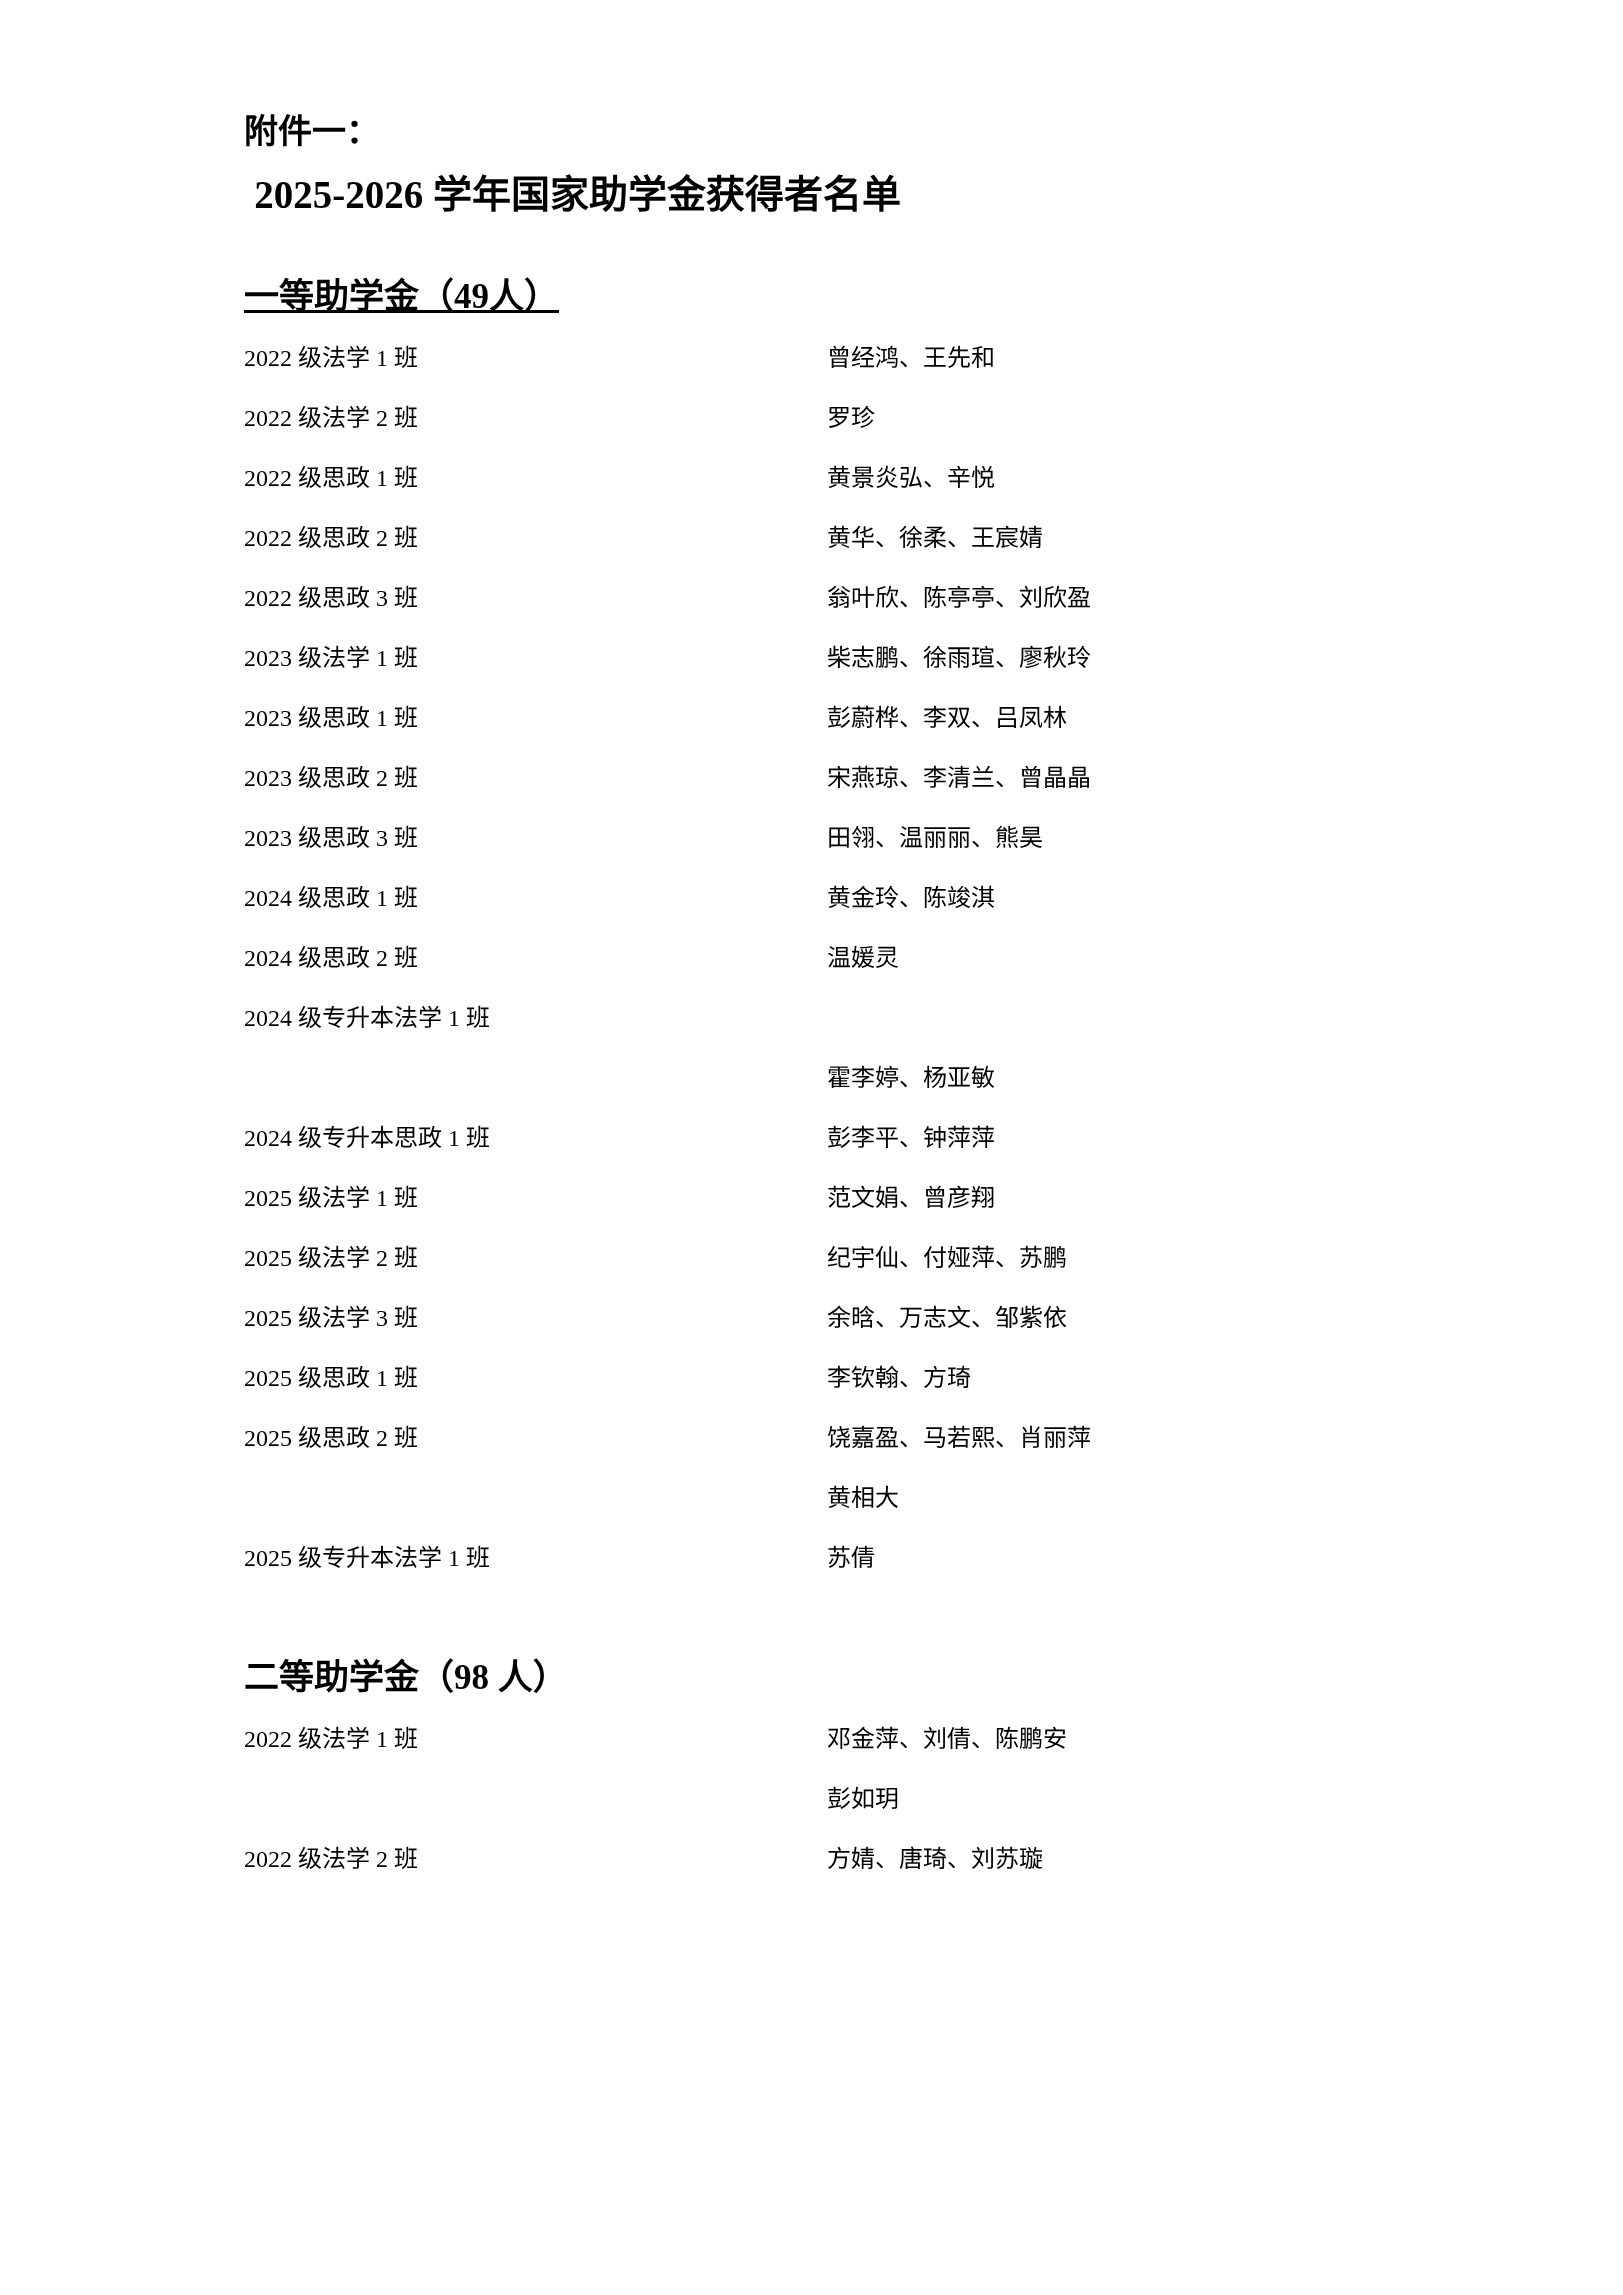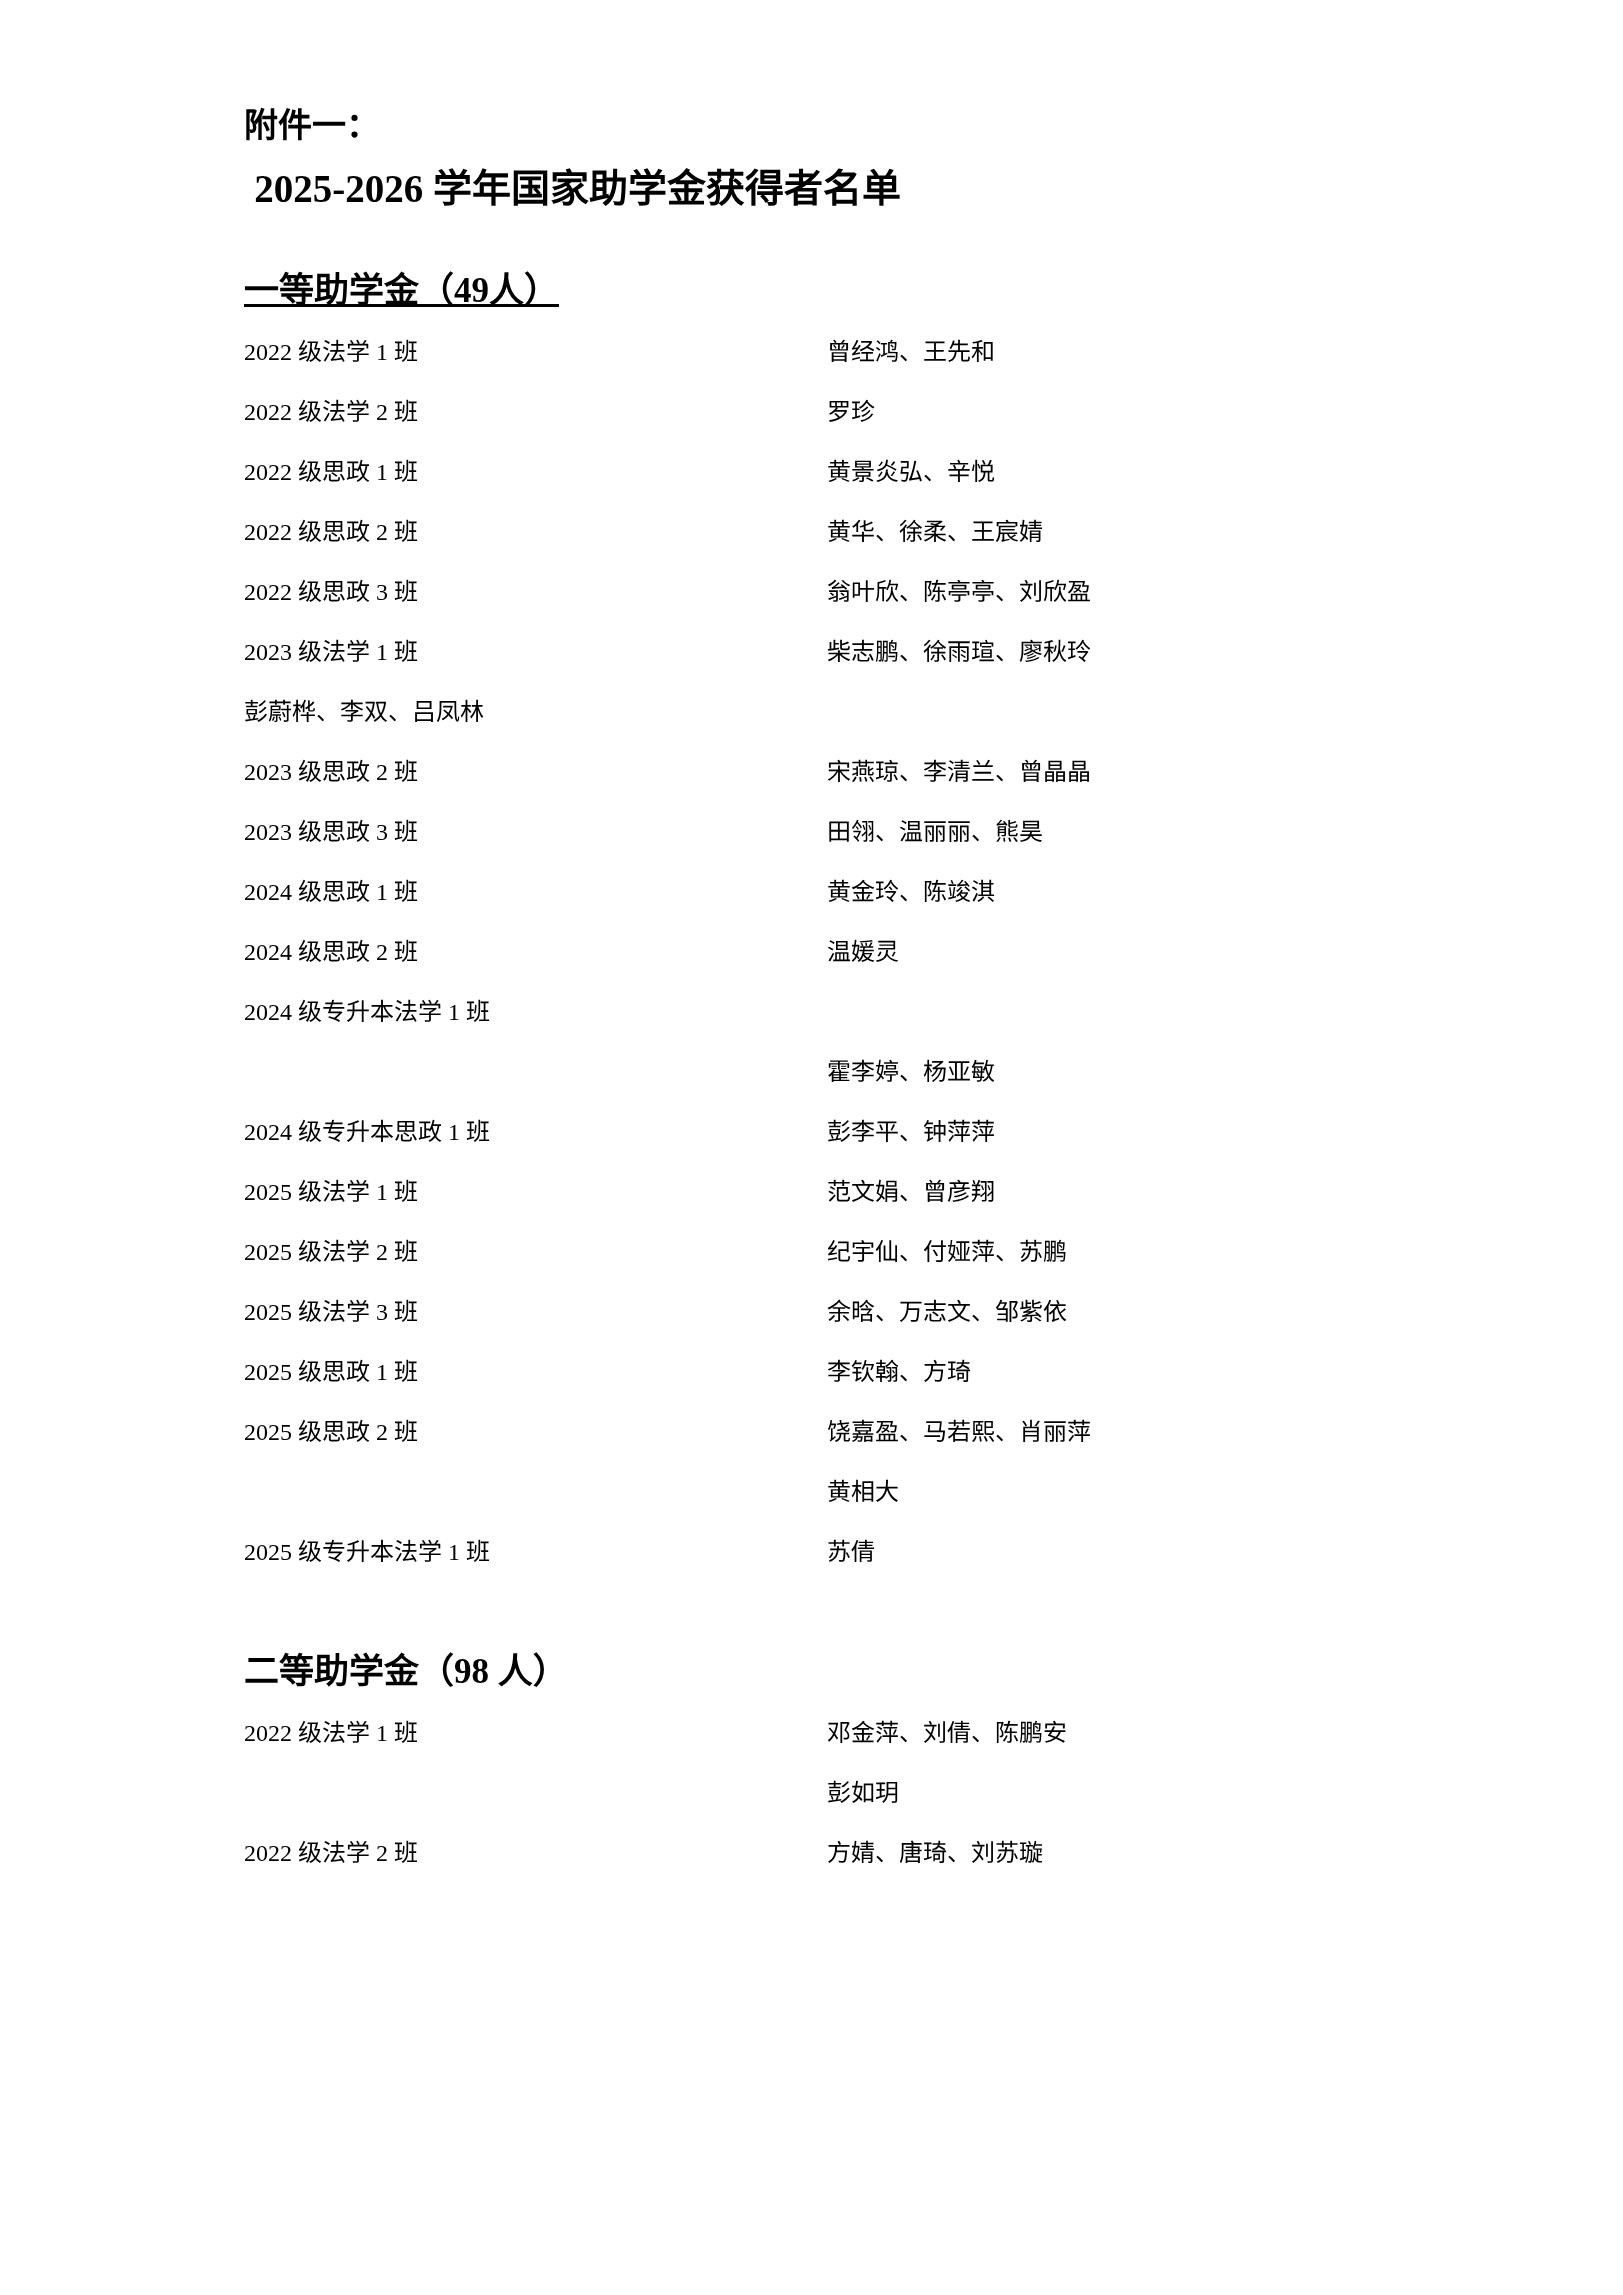--- a/index.html
+++ b/index.html
@@ -17,21 +17,21 @@
   }
   .page {
     position: relative;
     width: 1623px;
     height: 2295px;
     background: #ffffff;
   }
   .content {
     position: absolute;
     left: 244px;
-    top: 4px;
+    top: 10px;
     width: 1135px;
     padding-top: 92px;
   }
   .line {
     height: 60px;
     line-height: 60px;
     white-space: nowrap;
   }
   .attach {
     font-size: 34px;
@@ -103,20 +103,21 @@
     <span class="names">翁叶欣、陈亭亭、刘欣盈</span>
   </div>
 
 
   <div class="row line">
     <span class="cls">2023 级法学 1 班</span>
     <span class="names">柴志鹏、徐雨瑄、廖秋玲</span>
   </div>
 
   <div class="row line">
+    <span class="cls">2023 级思政 1 班</span>
     <span class="names">彭蔚桦、李双、吕凤林</span>
   </div>
 
   <div class="row line">
     <span class="cls">2023 级思政 2 班</span>
     <span class="names">宋燕琼、李清兰、曾晶晶</span>
   </div>
 
   <div class="row line">
     <span class="cls">2023 级思政 3 班</span>

